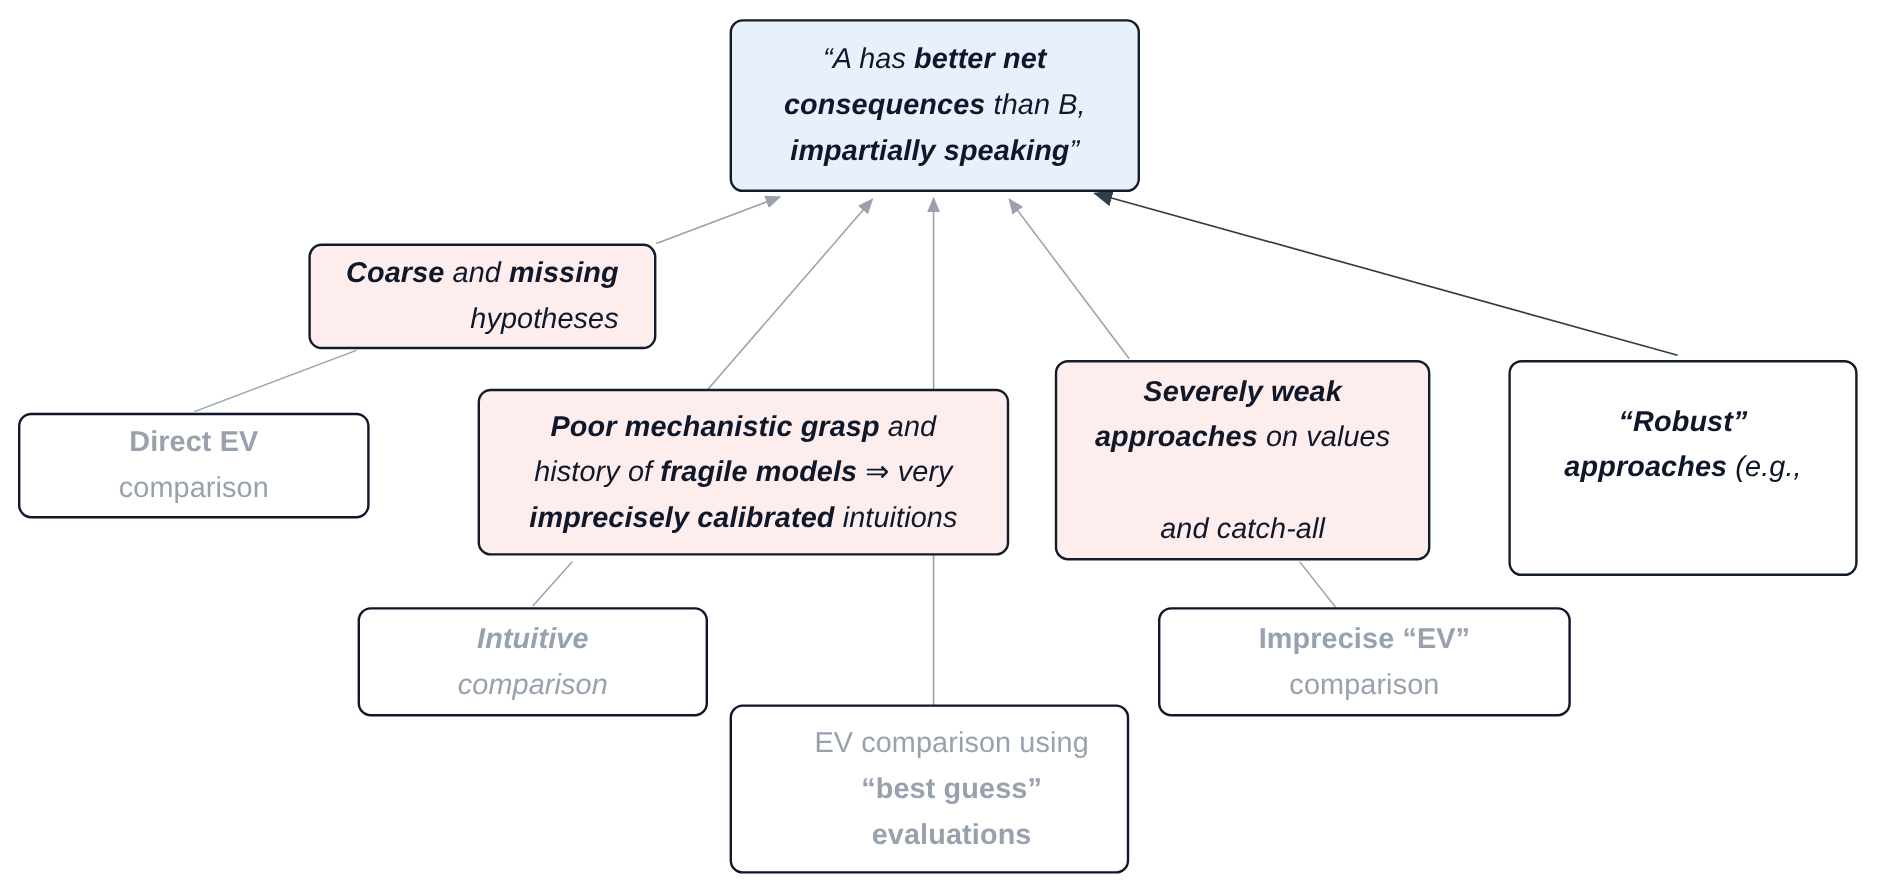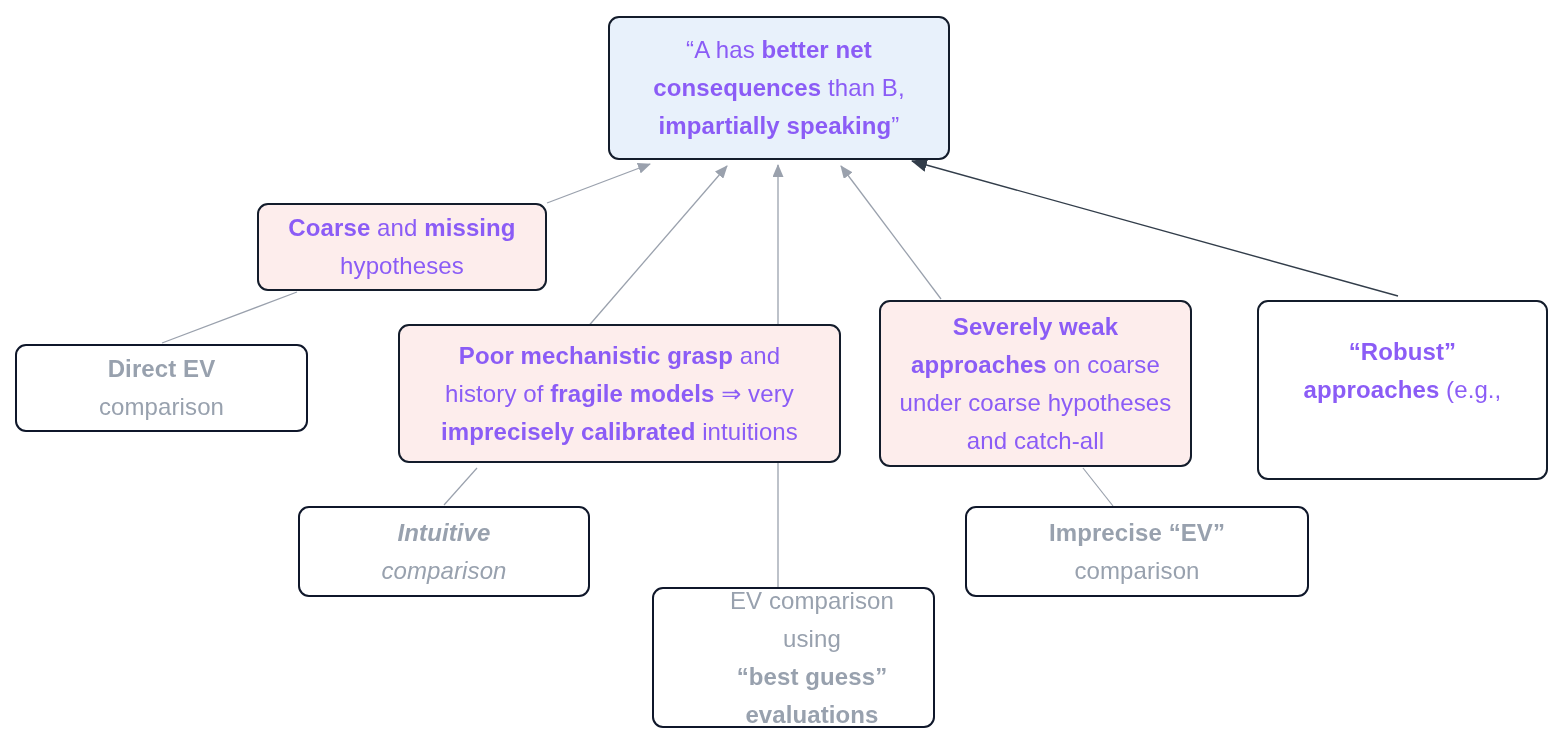--- a/index.html
+++ b/index.html
@@ -26,40 +26,41 @@
     text-align: center;
     border-radius: 11px;
     font-size: 24px;
     line-height: 38px;
     letter-spacing: 0.1px;
     padding: 4px 10px;
   }
   .node .b { font-weight: 700; }
   .node-strong {
     border: 2.5px solid #131c2b;
-    color: #8b5cf6;
+    color: #0f172a;
+    font-style: italic;
   }
   .node-faded {
     border: 2px solid #0f172a;
     background: #ffffff;
     color: #98a1ae;
   }
   .fill-blue { background: #e8f1fb; }
   .fill-pink { background: #fdedec; }
   .fill-white { background: #ffffff; }
 
   
   #node-claim        { left: 608px;  top: 16px;  width: 342px; height: 144px; }
-  #node-coarse       { left: 257px;  top: 203px; width: 290px; height: 88px;  }
+  #node-coarse       { left: 257px;  top: 203px; width: 290px; height: 88px; text-align: right;  }
   #node-poor         { left: 398px;  top: 324px; width: 443px; height: 139px; }
   #node-severe       { left: 879px;  top: 300px; width: 313px; height: 167px; align-items: center; }
   #node-robust       { left: 1257px; top: 300px; width: 291px; height: 180px; }
   #node-direct-ev    { left: 15px;   top: 344px; width: 293px; height: 88px;  }
   #node-intuitive    { left: 298px;  top: 506px; width: 292px; height: 91px; font-style: italic;  }
-  #node-ev-guess     { left: 652px;  top: 587px; width: 283px; height: 141px; padding-left: 47px; }
+  #node-ev-guess     { left: 608px;  top: 587px; width: 333px; height: 141px; padding-left: 47px; }
   #node-imprecise-ev { left: 965px;  top: 506px; width: 344px; height: 91px;  }
 </style>
 </head>
 <body>
 
 <div id="canvas">
 
   <svg id="edges" width="1564" height="743" viewBox="0 0 1564 743">
     <defs>
       <marker id="arrow-gray" markerUnits="userSpaceOnUse" markerWidth="14" markerHeight="11" refX="12" refY="5.5" orient="auto">
@@ -87,21 +88,21 @@
 
   <div id="node-coarse" class="node node-strong fill-pink">
     <div><span class="b">Coarse</span><span> and </span><span class="b">missing</span><br><span>hypotheses</span></div>
   </div>
 
   <div id="node-poor" class="node node-strong fill-pink">
     <div><span class="b">Poor mechanistic grasp</span><span> and</span><br><span>history of </span><span class="b">fragile models</span><span> ⇒ very</span><br><span class="b">imprecisely calibrated</span><span> intuitions</span></div>
   </div>
 
   <div id="node-severe" class="node node-strong fill-pink">
-    <div><span class="b">Severely weak</span><br><span class="b">approaches</span><span> on coarse</span><br><span>under coarse hypotheses</span><br><span>and catch-all</span></div>
+    <div><span class="b">Severely weak</span><br><span class="b">approaches</span><span> on values</span><br><br><span>and catch-all</span></div>
   </div>
 
   <div id="node-robust" class="node node-strong fill-white">
     <div><span class="b">“Robust”</span><br><span class="b">approaches</span><span> (e.g.,</span><br><br></div>
   </div>
 
   <div id="node-direct-ev" class="node node-faded">
     <div><span class="b">Direct EV</span><br><span>comparison</span></div>
   </div>
 

